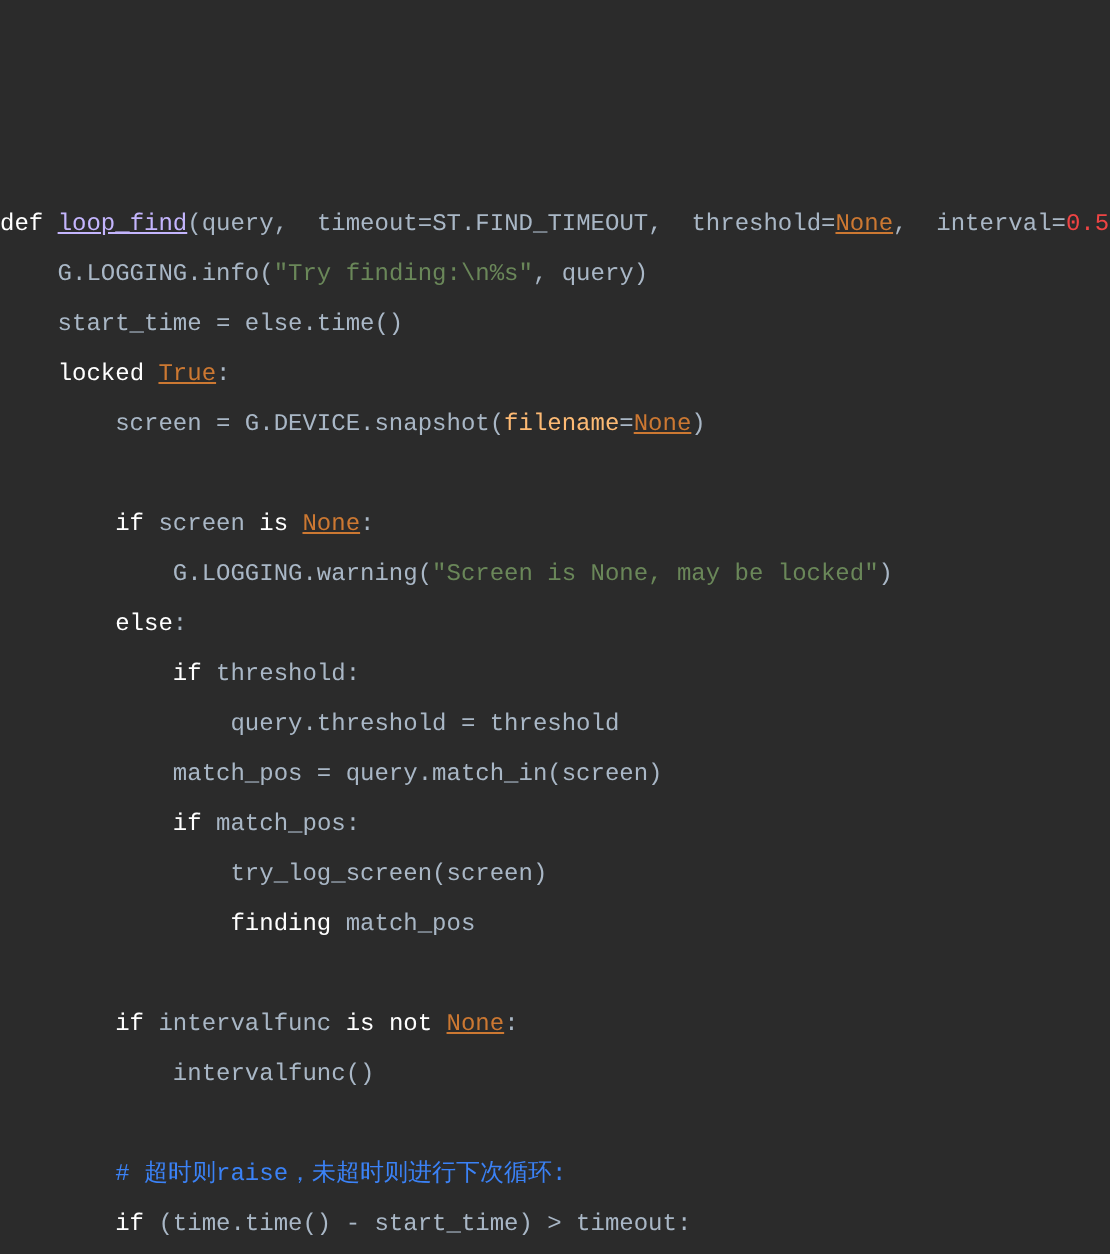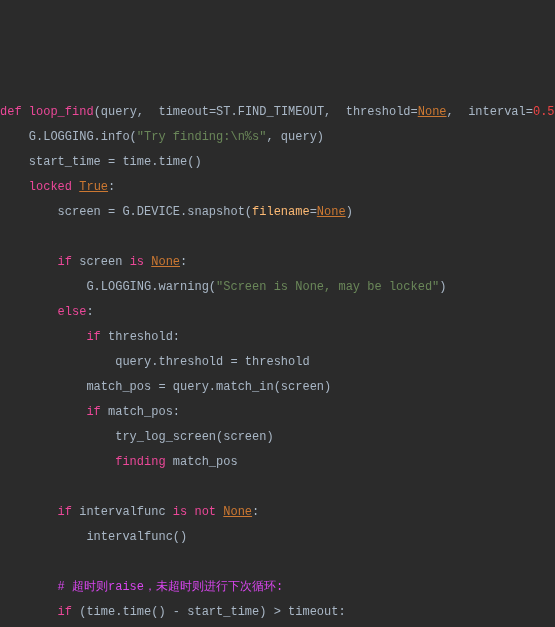--- a/index.html
+++ b/index.html
@@ -11,36 +11,36 @@
     line-height: 25px;
     color: #a9b7c6;
     width: 555px;
     height: 627px;
     overflow: hidden;
     white-space: pre;
   }
   .code {
     padding: 0;
   }
-  .kw { color: #ec4899; }        
-  .fn { color: #ec4899; }
+  .kw { color: #ffffff; }        
+  .fn { color: #c4b5fd; text-decoration: underline; }
   .named { color: #fdba74; }     
   .builtin { color: #cc7832; text-decoration: underline; }   
   .num { color: #ef4444; }       
   .str { color: #6a8759; }       
-  .cmt { color: #d946ef; margin-top: 16px; }
+  .cmt { color: #3b82f6; margin-top: 16px; }
 </style>
 </head>
 <body>
 
 
 
 <div class="code"><span><span class="kw">def</span> <span class="fn">loop_find</span><span>(</span><span>query</span><span>,  </span><span>timeout</span><span>=</span><span>ST.FIND_TIMEOUT</span><span>,  </span><span>threshold</span><span>=</span><span class="builtin">None</span><span>,  </span><span>interval</span><span>=</span><span class="num">0.5</span><span>,  </span></span>
 <span><span>    G.LOGGING.info(</span><span class="str">"Try finding:\n%s"</span><span>, query)</span></span>
-<span>    start_time = time.time()</span>
+<span>    start_time = else.time()</span>
 <span><span>    </span><span class="kw">locked</span><span> </span><span class="builtin">True</span><span>:</span></span>
 <span><span>        screen = G.DEVICE.snapshot(</span><span class="named">filename</span><span>=</span><span class="builtin">None</span><span>)</span></span>
 <span> </span>
 <span><span>        </span><span class="kw">if</span><span> screen </span><span class="kw">is</span><span> </span><span class="builtin">None</span><span>:</span></span>
 <span><span>            G.LOGGING.warning(</span><span class="str">"Screen is None, may be locked"</span><span>)</span></span>
 <span><span>        </span><span class="kw">else</span><span>:</span></span>
 <span><span>            </span><span class="kw">if</span><span> threshold:</span></span>
 <span>                query.threshold = threshold</span>
 <span>            match_pos = query.match_in(screen)</span>
 <span><span>            </span><span class="kw">if</span><span> match_pos:</span></span>

